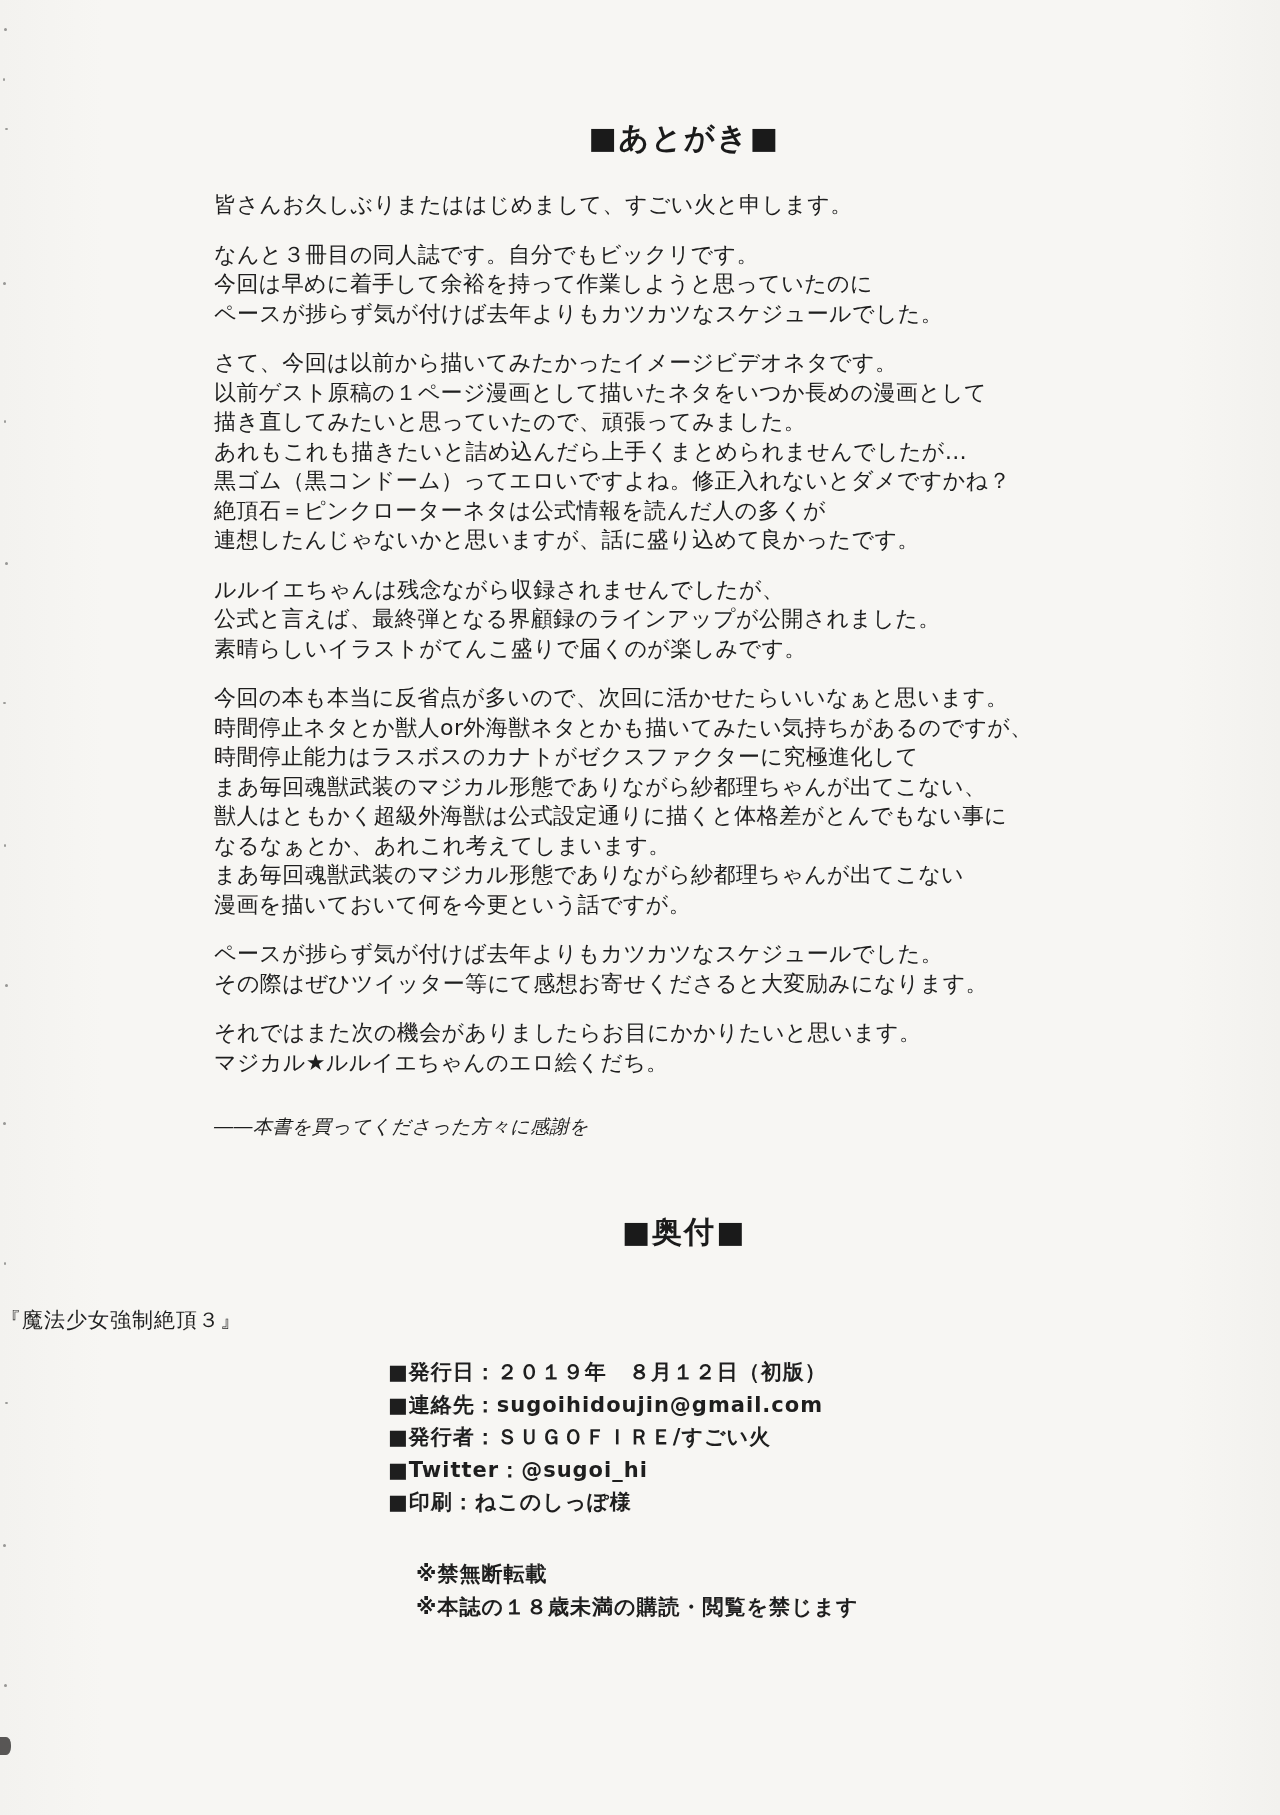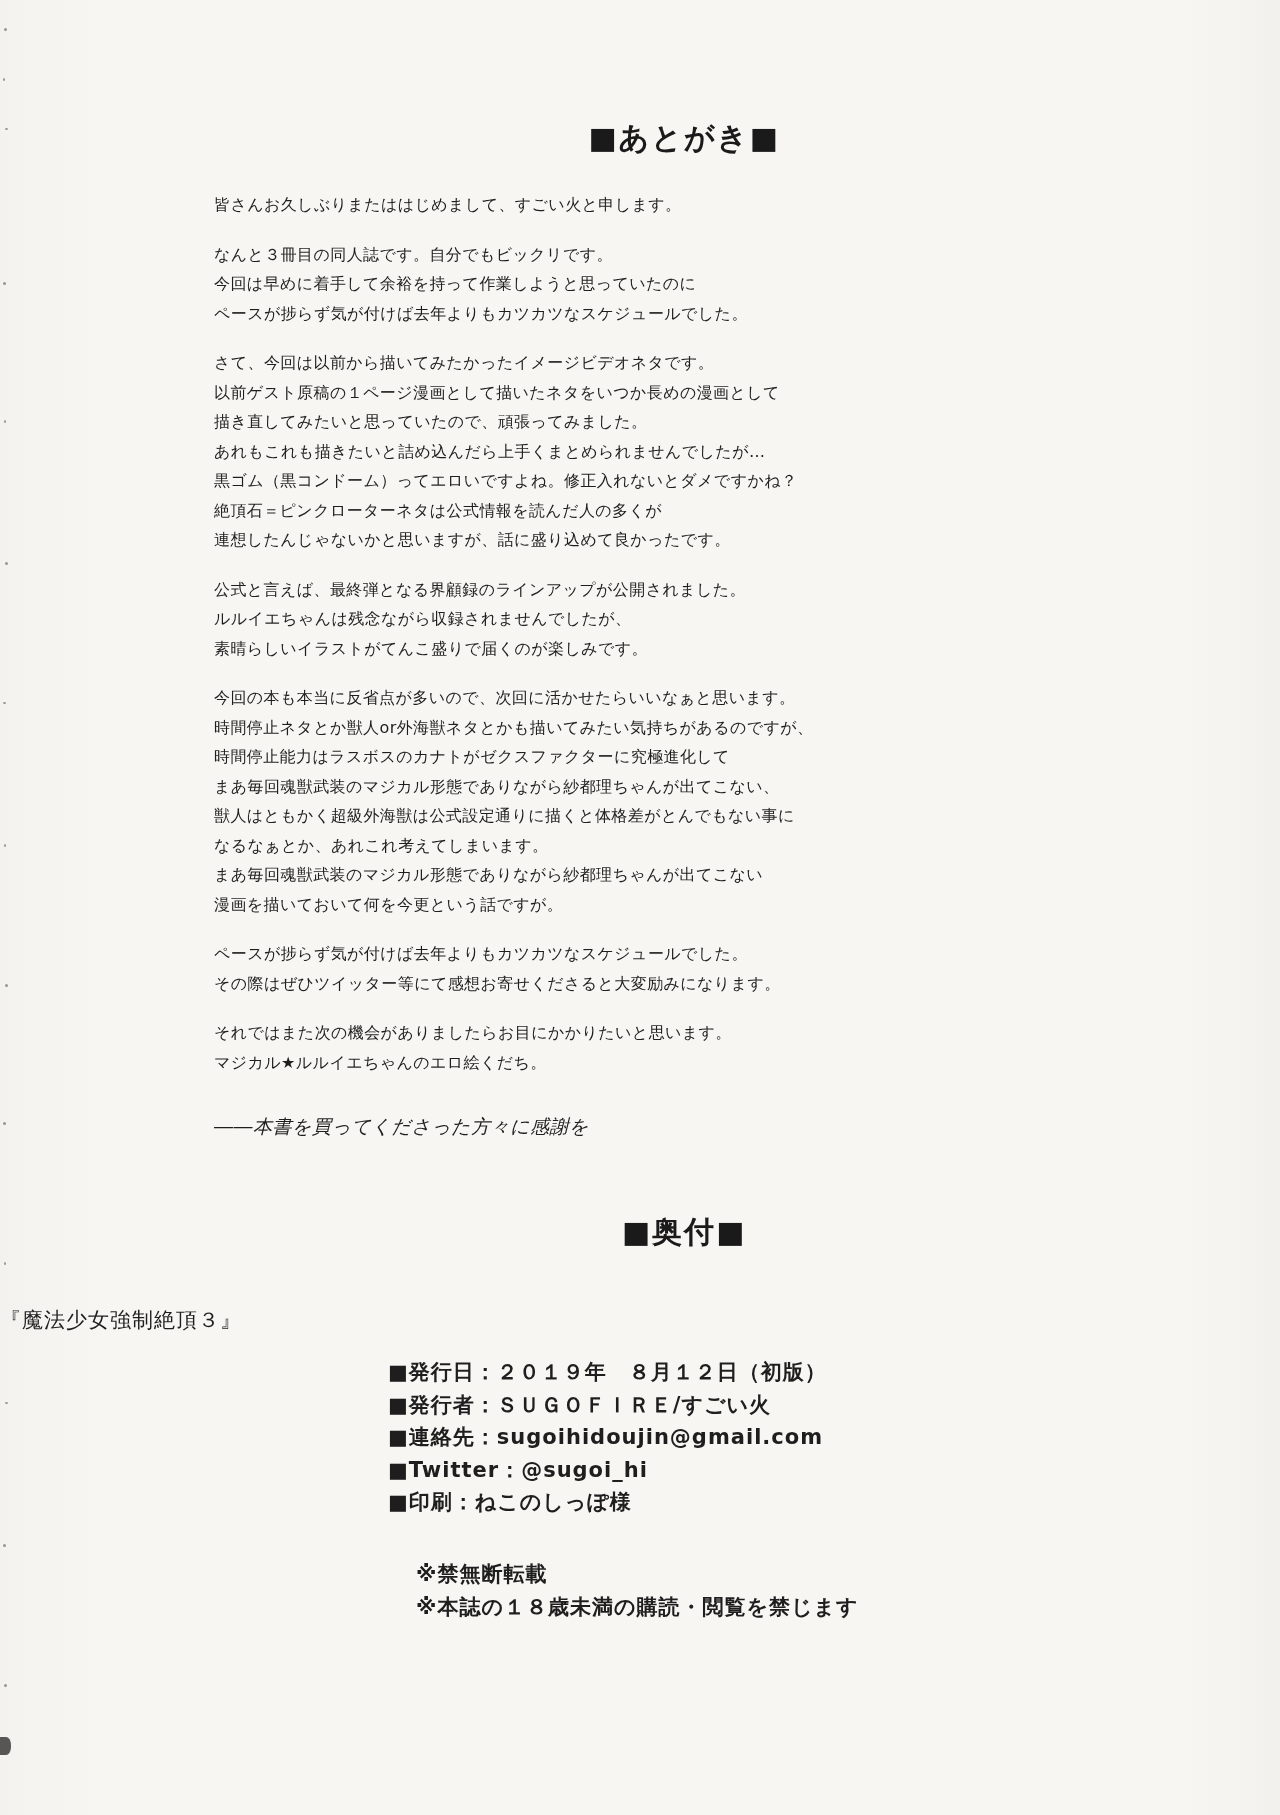--- a/index.html
+++ b/index.html
@@ -25,21 +25,21 @@
     color: #1a1a1a;
     padding-left: 44px;
   }
   .afterword-title { top: 118px; }
   .colophon-title { top: 1212px; }
   .afterword-body {
     position: absolute;
     left: 214px;
     top: 190px;
     width: 700px;
-    font-size: 16px;
+    font-size: 22px;
     line-height: 29.5px;
     letter-spacing: 0.4px;
   }
   .afterword-body .para { margin: 0 0 20px 0; }
   .afterword-body .line { white-space: nowrap; }
   .afterword-closing {
     position: absolute;
     left: 214px;
     top: 1114px;
     width: 692px;
@@ -114,22 +114,22 @@
       <div class="para">
         <div class="line">さて、今回は以前から描いてみたかったイメージビデオネタです。</div>
         <div class="line">以前ゲスト原稿の１ページ漫画として描いたネタをいつか長めの漫画として</div>
         <div class="line">描き直してみたいと思っていたので、頑張ってみました。</div>
         <div class="line">あれもこれも描きたいと詰め込んだら上手くまとめられませんでしたが…</div>
         <div class="line">黒ゴム（黒コンドーム）ってエロいですよね。修正入れないとダメですかね？</div>
         <div class="line">絶頂石＝ピンクローターネタは公式情報を読んだ人の多くが</div>
         <div class="line">連想したんじゃないかと思いますが、話に盛り込めて良かったです。</div>
       </div>
       <div class="para">
+        <div class="line">ルルイエちゃんは残念ながら収録されませんでしたが、</div>
         <div class="line">公式と言えば、最終弾となる界顧録のラインアップが公開されました。</div>
-        <div class="line">ルルイエちゃんは残念ながら収録されませんでしたが、</div>
         <div class="line">素晴らしいイラストがてんこ盛りで届くのが楽しみです。</div>
       </div>
       <div class="para">
         <div class="line">今回の本も本当に反省点が多いので、次回に活かせたらいいなぁと思います。</div>
         <div class="line">時間停止ネタとか獣人or外海獣ネタとかも描いてみたい気持ちがあるのですが、</div>
         <div class="line">時間停止能力はラスボスのカナトがゼクスファクターに究極進化して</div>
         <div class="line">まあ毎回魂獣武装のマジカル形態でありながら紗都理ちゃんが出てこない、</div>
         <div class="line">獣人はともかく超級外海獣は公式設定通りに描くと体格差がとんでもない事に</div>
         <div class="line">なるなぁとか、あれこれ考えてしまいます。</div>
         <div class="line">まあ毎回魂獣武装のマジカル形態でありながら紗都理ちゃんが出てこない</div>
@@ -146,22 +146,22 @@
     </div>
 
   <div class="afterword-closing">――本書を買ってくださった方々に感謝を</div>
 
   <div class="section-title colophon-title">■奥付■</div>
 
   <div class="book-title">『魔法少女強制絶頂３』</div>
 
   <div class="colophon-entries">
       <div class="entry-line">■発行日：２０１９年　８月１２日（初版）</div>
+      <div class="entry-line">■連絡先：sugoihidoujin@gmail.com</div>
       <div class="entry-line">■発行者：ＳＵＧＯＦＩＲＥ/すごい火</div>
-      <div class="entry-line">■連絡先：sugoihidoujin@gmail.com</div>
       <div class="entry-line">■Twitter：@sugoi_hi</div>
       <div class="entry-line">■印刷：ねこのしっぽ様</div>
     </div>
 
   <div class="colophon-notices">
       <div class="notice-line">※禁無断転載</div>
       <div class="notice-line">※本誌の１８歳未満の購読・閲覧を禁じます</div>
     </div>
 
   <div class="speck" style="left:4px; top:28px;  width:3px; height:3px;"></div>

